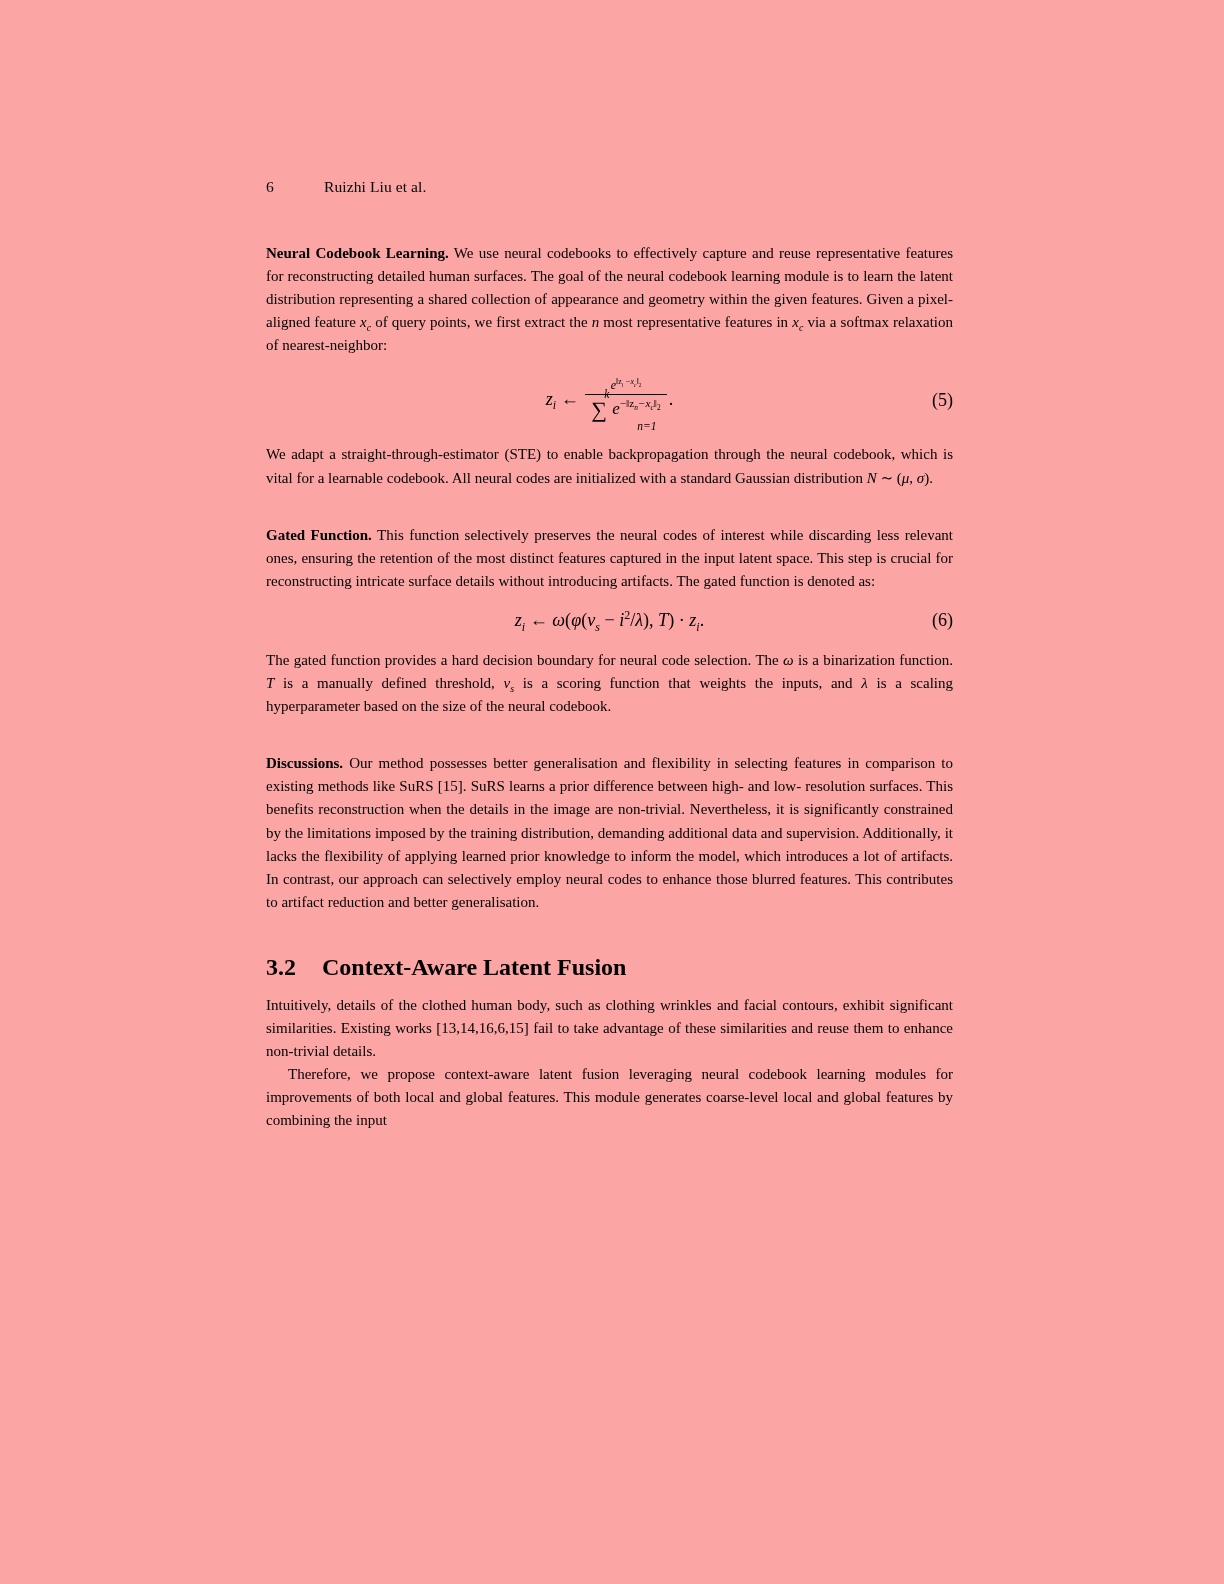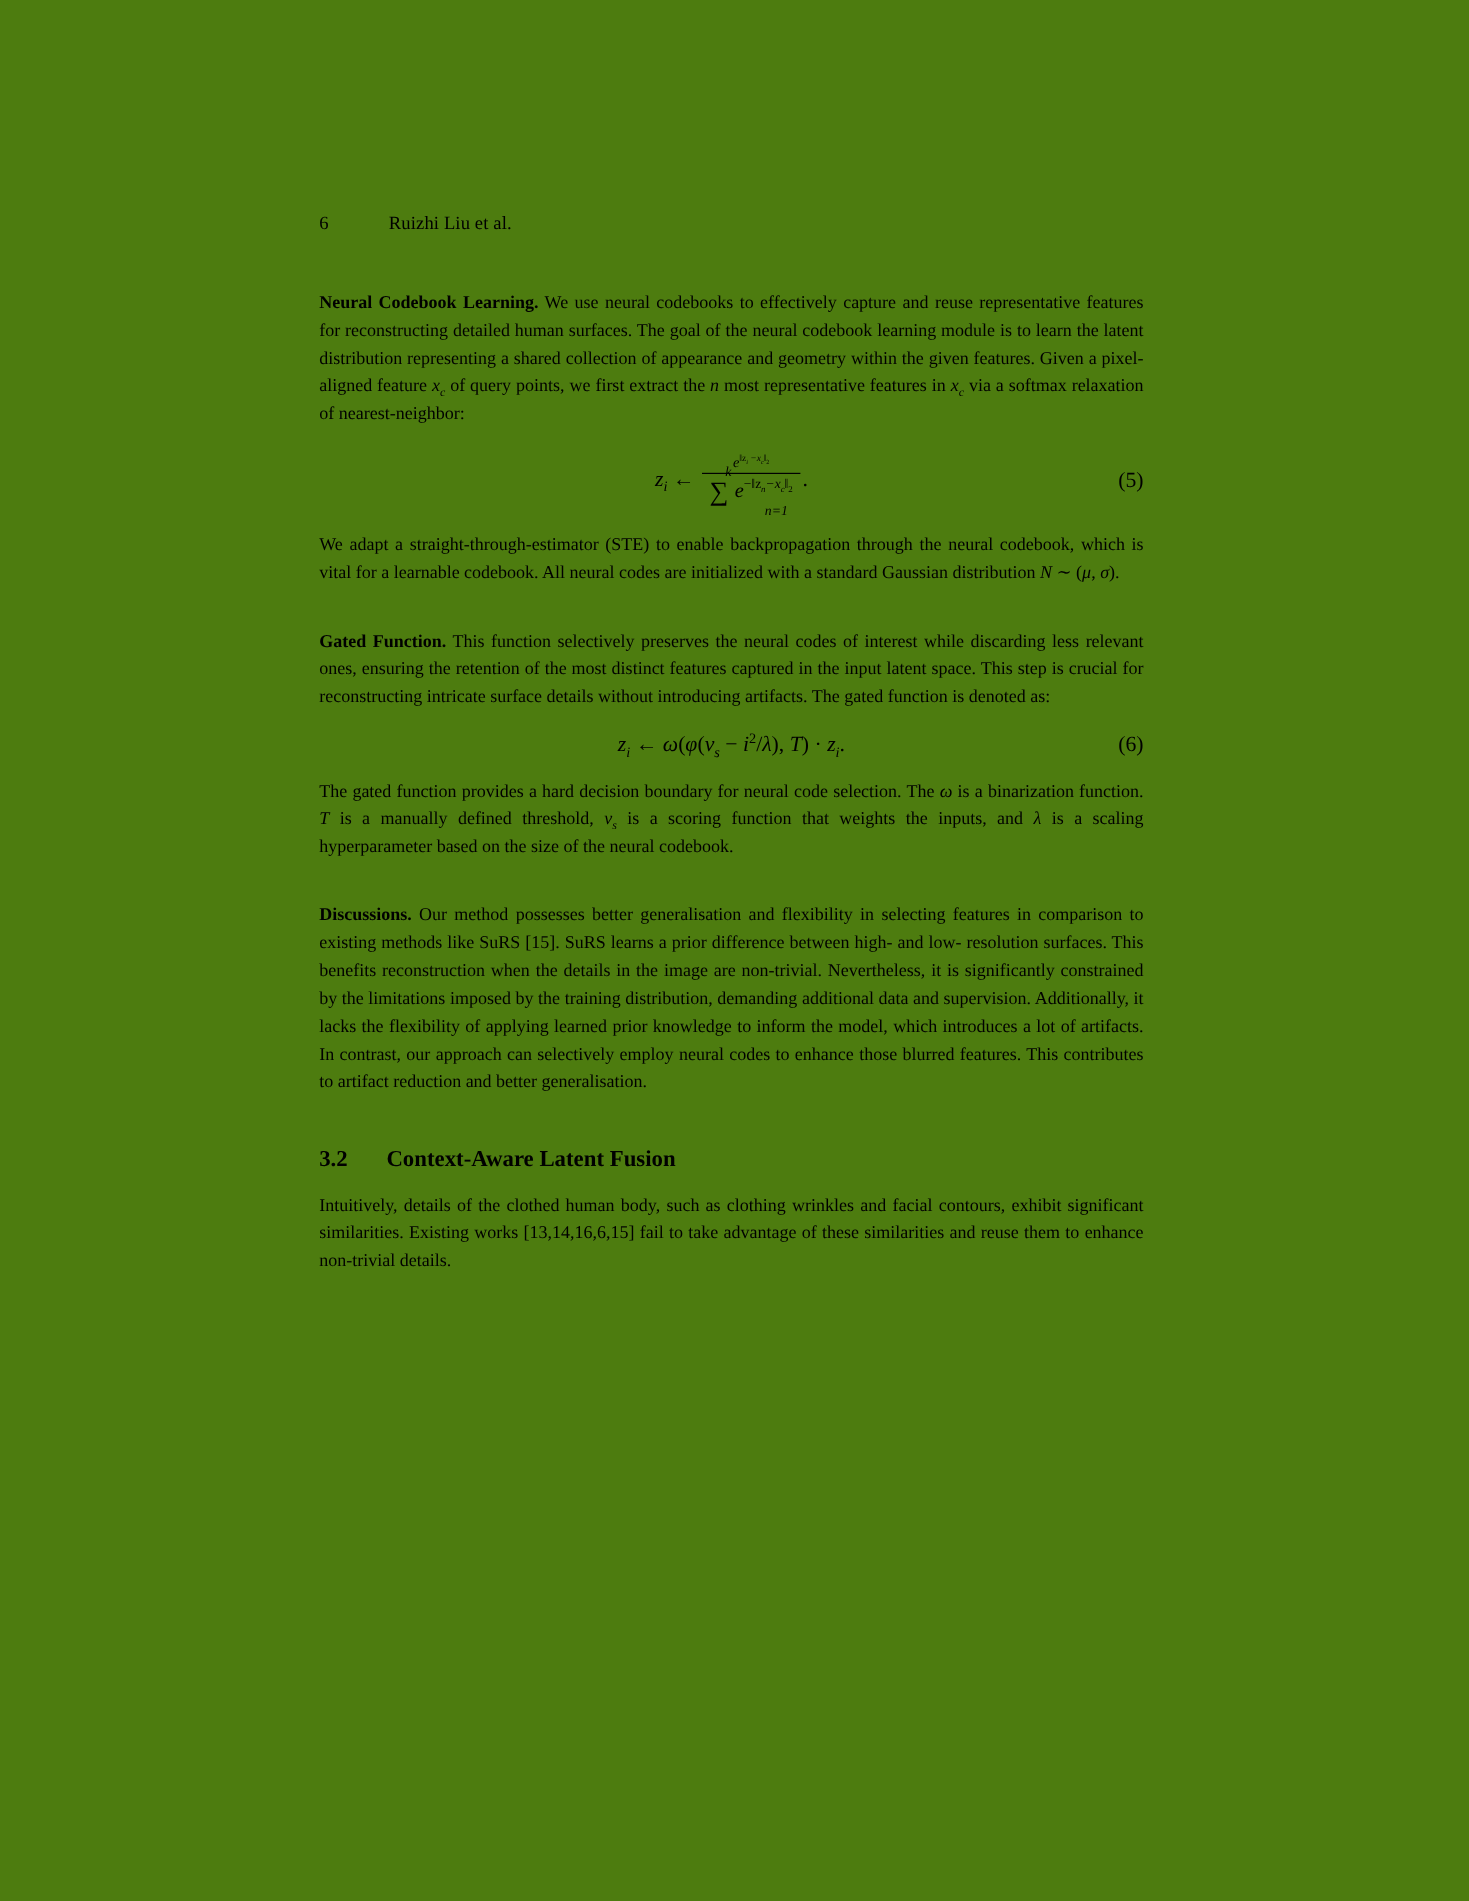--- a/index.html
+++ b/index.html
@@ -9,21 +9,21 @@
     background: #ffffff;
   }
   body {
     font-family: "Liberation Serif", "DejaVu Serif", serif;
     color: #000000;
   }
   .page {
     position: relative;
     width: 1224px;
     height: 1584px;
-    background: #4d7c0f;
+    background: #fca5a5;
     margin: 0 auto;
     overflow: hidden;
   }
   .content {
     position: absolute;
     left: 266px;
     top: 178px;
     width: 687px;
   }
   .running-head {
@@ -116,21 +116,21 @@
   }
   .sum-lim-bot {
     position: absolute;
     bottom: -9px;
     left: 6px;
     font-size: 11.5px;
     font-style: italic;
     margin-left: 40px;
   }
   h2.section-heading {
-    font-size: 19px;
+    font-size: 24px;
     font-weight: bold;
     margin: 0;
     padding: 0;
     line-height: 26px;
     white-space: pre;
   }
   h2.section-heading .num {
     display: inline-block;
     width: 56px;
   }
@@ -170,15 +170,16 @@
     <p class="body-text"><span class="run-in">Discussions.</span><span> Our method possesses better generalisation and flexibility in selecting features in comparison to existing methods like SuRS  [15]. SuRS learns a prior difference between high- and low- resolution surfaces. This benefits reconstruction when the details in the image are non-trivial. Nevertheless, it is significantly constrained by the limitations imposed by the training distribution, demanding additional data and supervision. Additionally, it lacks the flexibility of applying learned prior knowledge to inform the model, which introduces a lot of artifacts. In contrast, our approach can selectively employ neural codes to enhance those blurred features. This contributes to artifact reduction and better generalisation.</span></p>
 
     <div class="heading-gap-before"></div>
 
     <h2 class="section-heading"><span class="num">3.2</span><span>Context-Aware Latent Fusion</span></h2>
 
     <div class="heading-gap-after"></div>
 
     <p class="body-text"><span>Intuitively, details of the clothed human body, such as clothing wrinkles and facial contours, exhibit significant similarities. Existing works [13,14,16,6,15] fail to take advantage of these similarities and reuse them to enhance non-trivial details.</span></p>
 
+    <p class="body-text indent-first"><span>Therefore, we propose context-aware latent fusion leveraging neural codebook learning modules for improvements of both local and global features. This module generates coarse-level local and global features by combining the input</span></p>
 
   </div>
 </div>
 
 </body></html>

